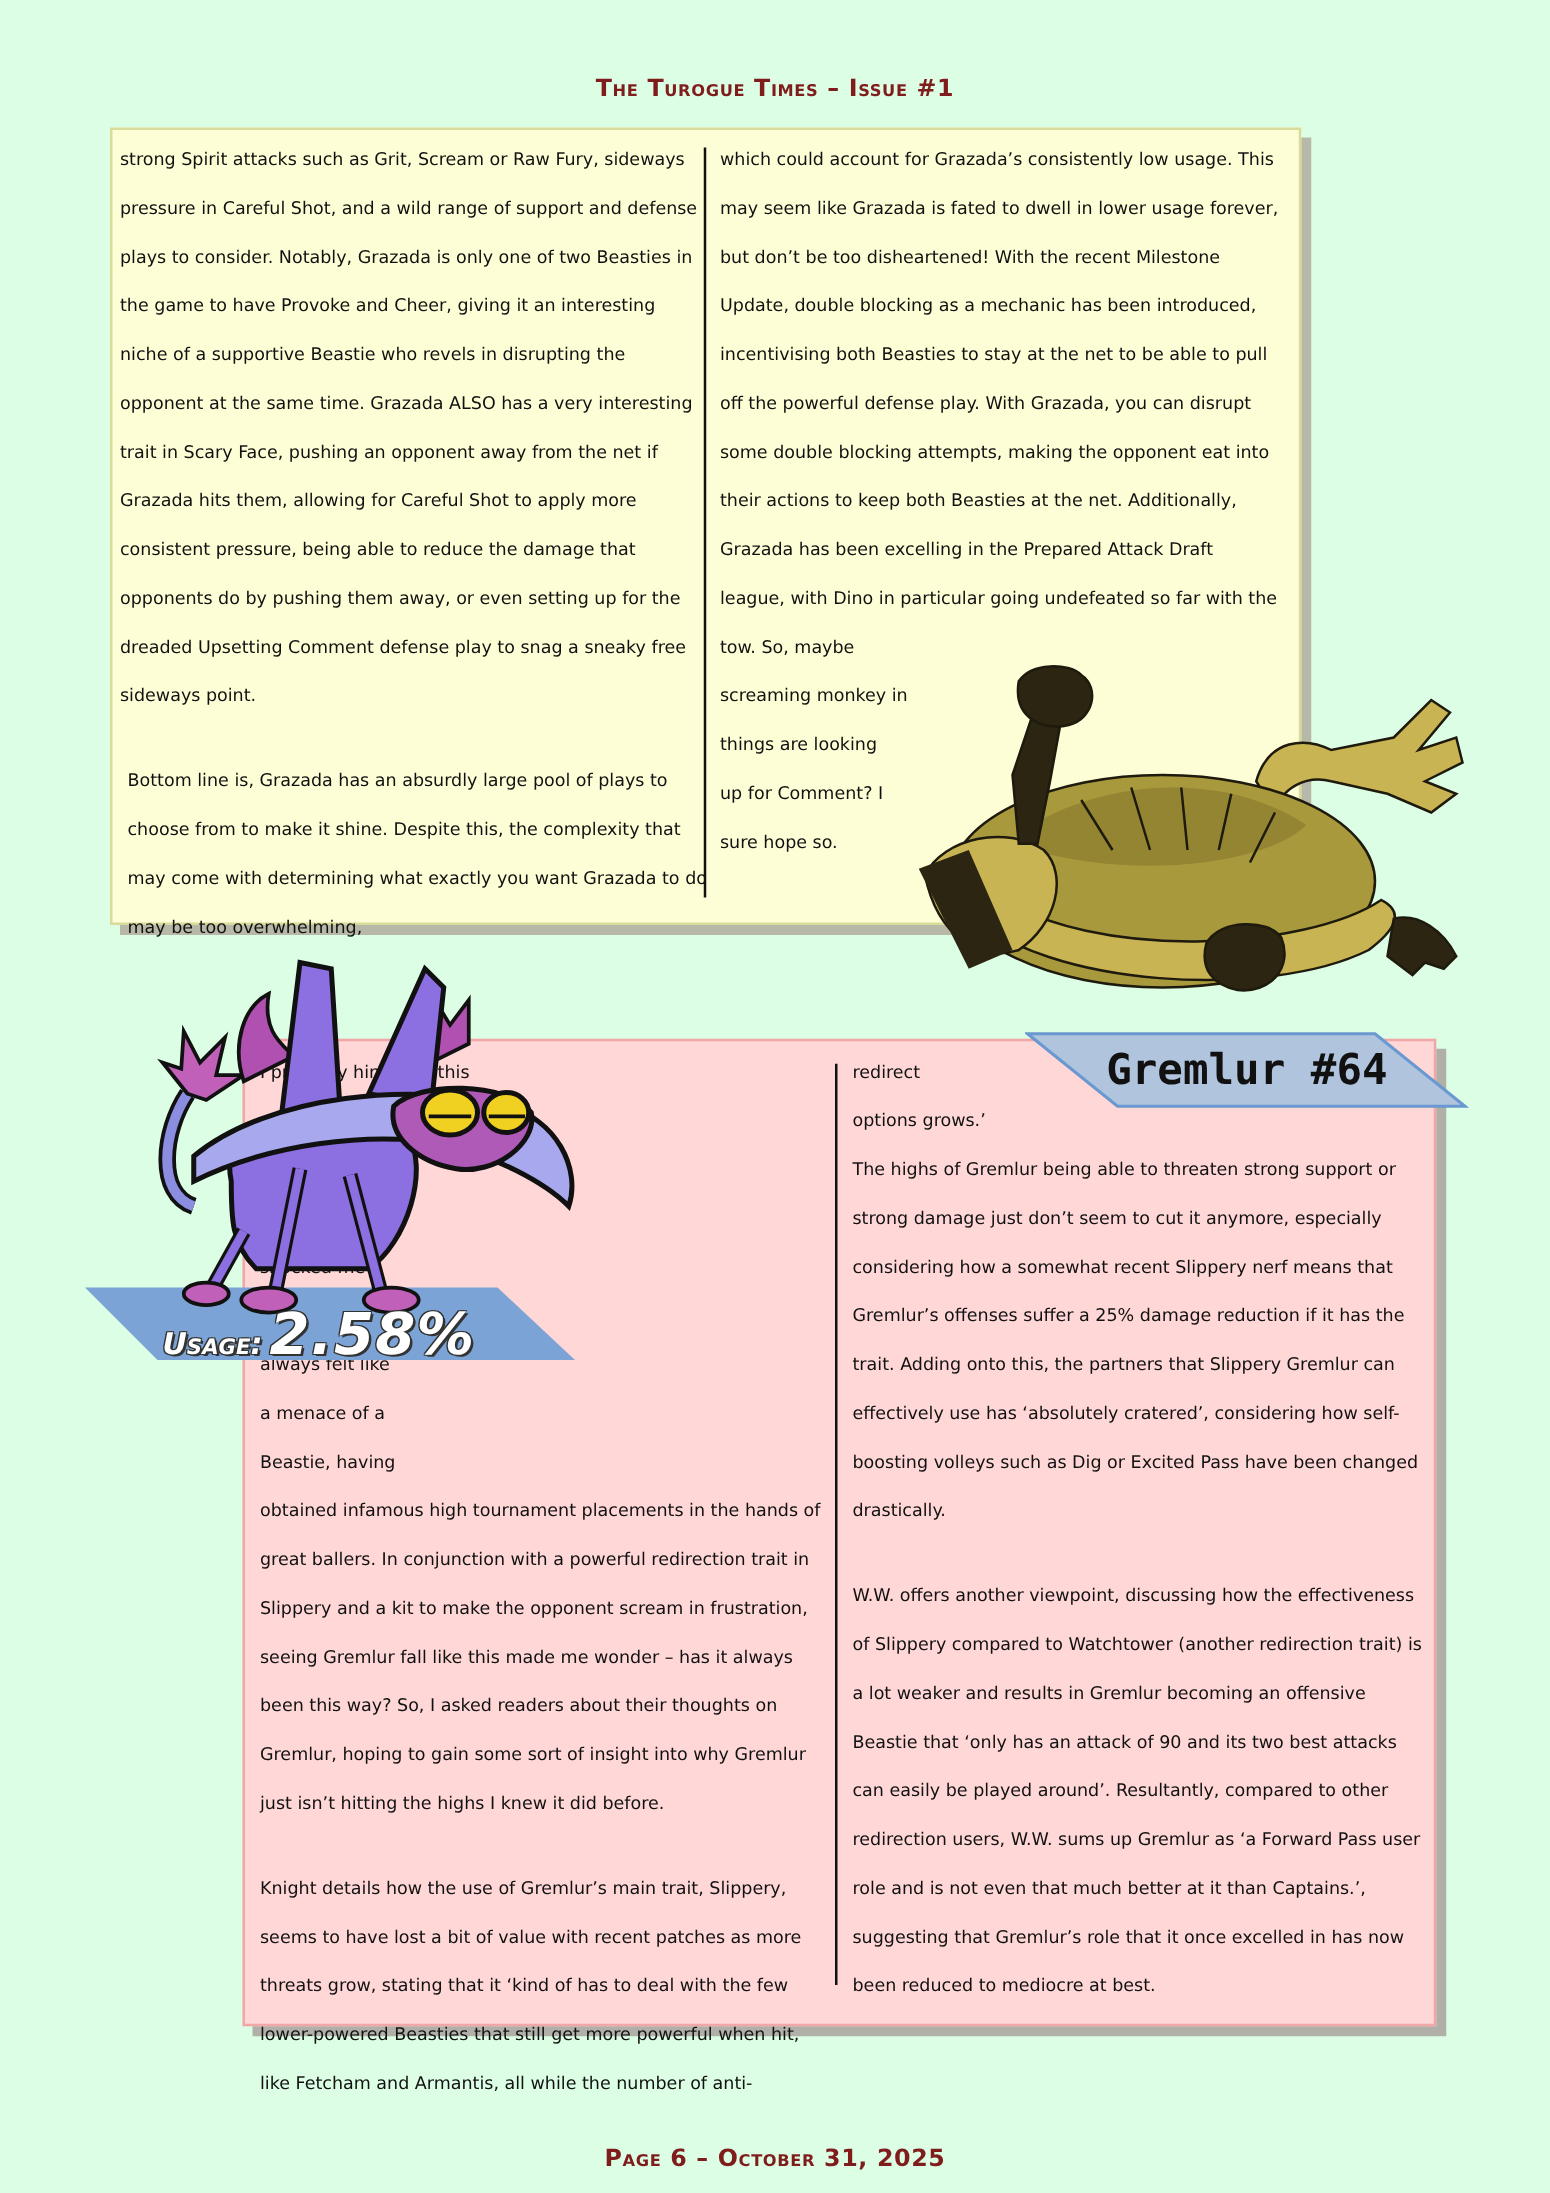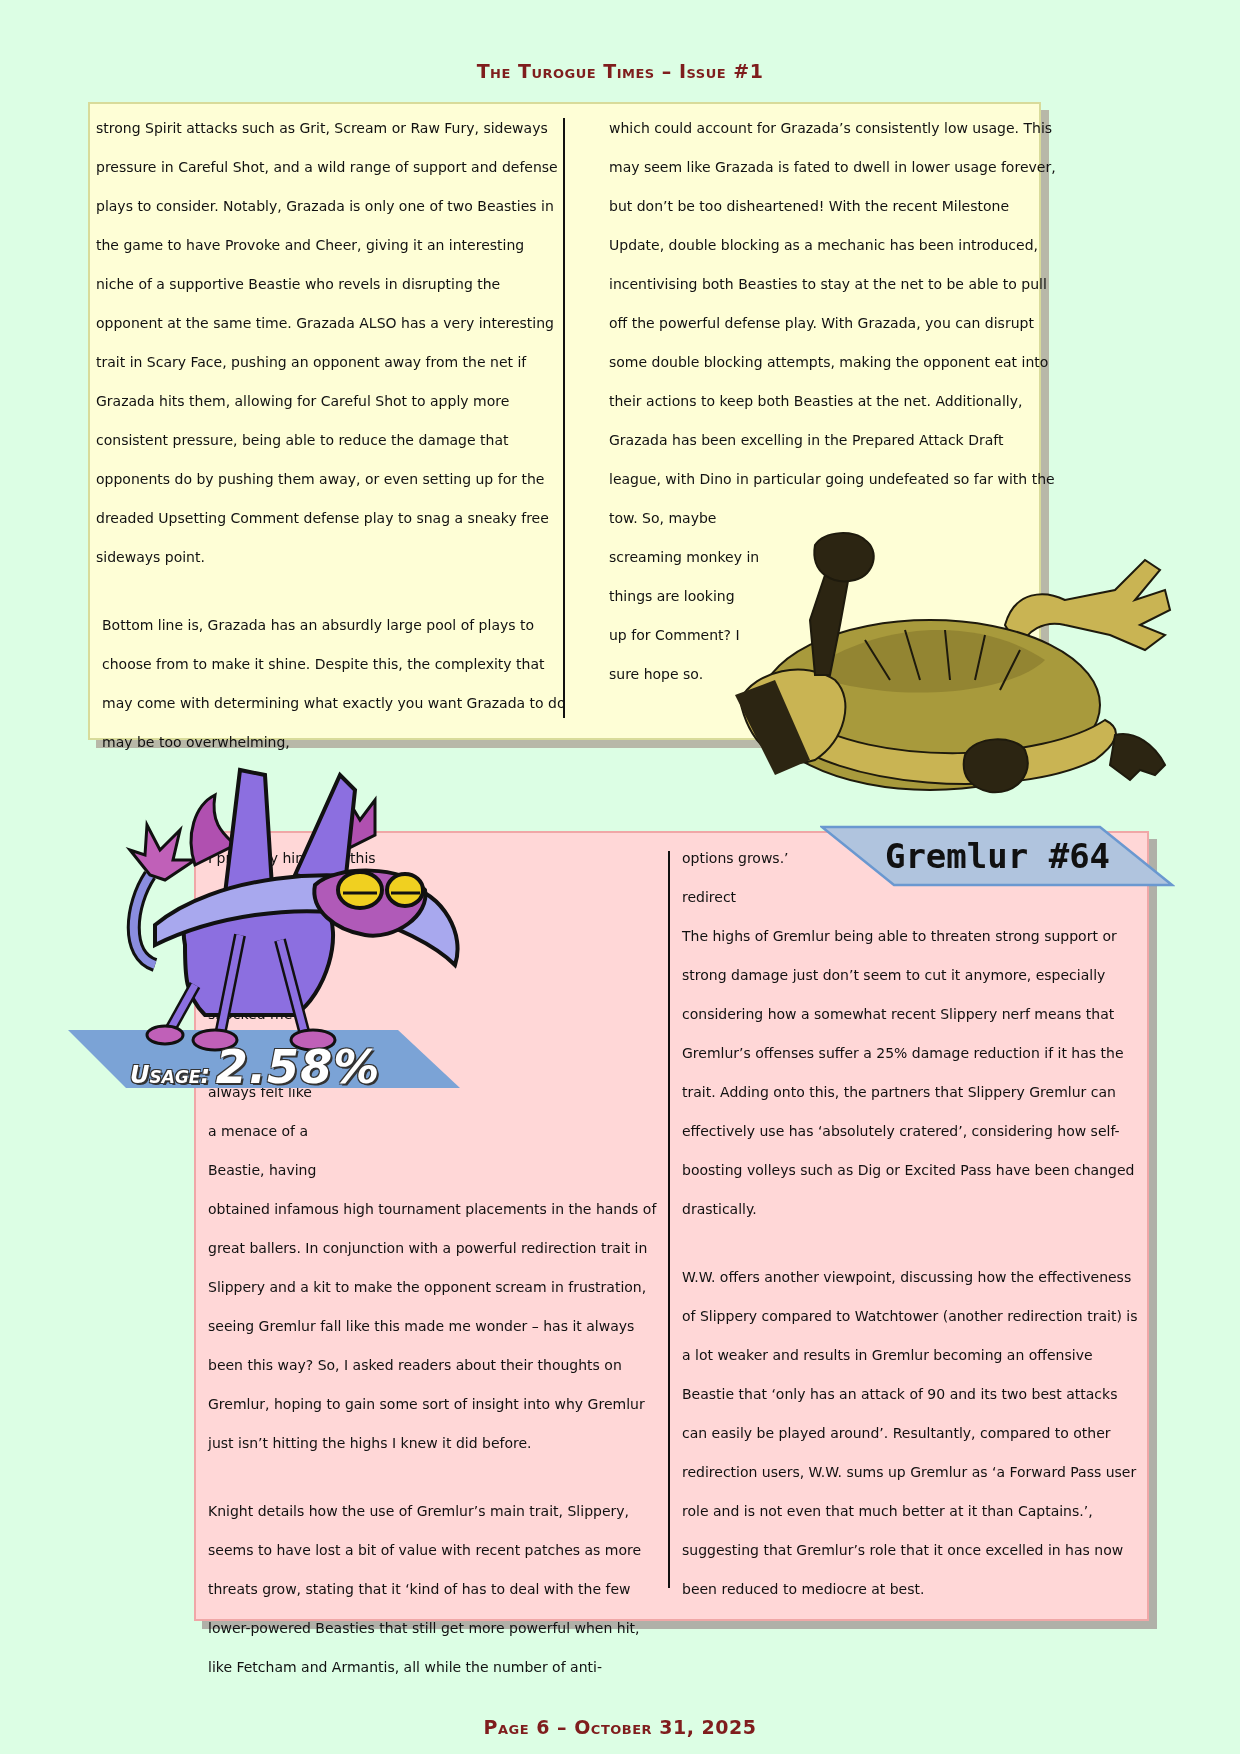--- a/index.html
+++ b/index.html
@@ -36,21 +36,21 @@
   }
   .col p { margin: 0; }
   .col .gap { height: 28.5px; }
   .divider {
     position: absolute; width: 2px; background: #111;
   }
 
   
   .y-left { left: 96px; top: 109px; width: 470px; }
   .y-left .indent { padding-left: 6px; }
-  .y-right { left: 576px; top: 109px; width: 455px; margin-left: 33px; }
+  .y-right { left: 576px; top: 109px; width: 455px; }
   .y-div { left: 563px; top: 118px; height: 600px; }
 
   
   .p-left { left: 208px; top: 839px; width: 456px; }
   .p-right { left: 682px; top: 839px; width: 460px; }
   .p-div { left: 668px; top: 851px; height: 737px; }
   .p-left .intro { }
   .p-left .intro span { display: block; }
 
   
@@ -144,22 +144,22 @@
     <span style="padding-right:0px">Beastie, having</span>
   </div>
   <p>obtained infamous high tournament placements in the hands of great ballers. In conjunction with a powerful redirection trait in Slippery and a kit to make the opponent scream in frustration, seeing Gremlur fall like this made me wonder – has it always been this way? So, I asked readers about their thoughts on Gremlur, hoping to gain some sort of insight into why Gremlur just isn’t hitting the highs I knew it did before.</p>
   <div class="gap"></div>
   <p>Knight details how the use of Gremlur’s main trait, Slippery, seems to have lost a bit of value with recent patches as more threats grow, stating that it ‘kind of has to deal with the few lower-powered Beasties that still get more powerful when hit, like Fetcham and Armantis, all while the number of anti-</p>
 </div>
 
 <div class="divider p-div"></div>
 
 <div class="col p-right">
+  <p>redirect</p>
   <p>options grows.’</p>
-  <p>redirect</p>
   <p>The highs of Gremlur being able to threaten strong support or strong damage just don’t seem to cut it anymore, especially considering how a somewhat recent Slippery nerf means that Gremlur’s offenses suffer a 25% damage reduction if it has the trait. Adding onto this, the partners that Slippery Gremlur can effectively use has ‘absolutely cratered’, considering how self-boosting volleys such as Dig or Excited Pass have been changed drastically.</p>
   <div class="gap"></div>
   <p>W.W. offers another viewpoint, discussing how the effectiveness of Slippery compared to Watchtower (another redirection trait) is a lot weaker and results in Gremlur becoming an offensive Beastie that ‘only has an attack of 90 and its two best attacks can easily be played around’. Resultantly, compared to other redirection users, W.W. sums up Gremlur as ‘a Forward Pass user role and is not even that much better at it than Captains.’, suggesting that Gremlur’s role that it once excelled in has now been reduced to mediocre at best.</p>
 </div>
 
 <svg class="art usage-band" viewBox="0 0 392 62" width="392" height="62">
   <polygon points="0,2 330,2 392,60 58,60" fill="#7ba3d6"></polygon>
 </svg>
 
 <svg class="art" style="left:75px; top:765px;" width="420" height="305" viewBox="0 0 420 305">

